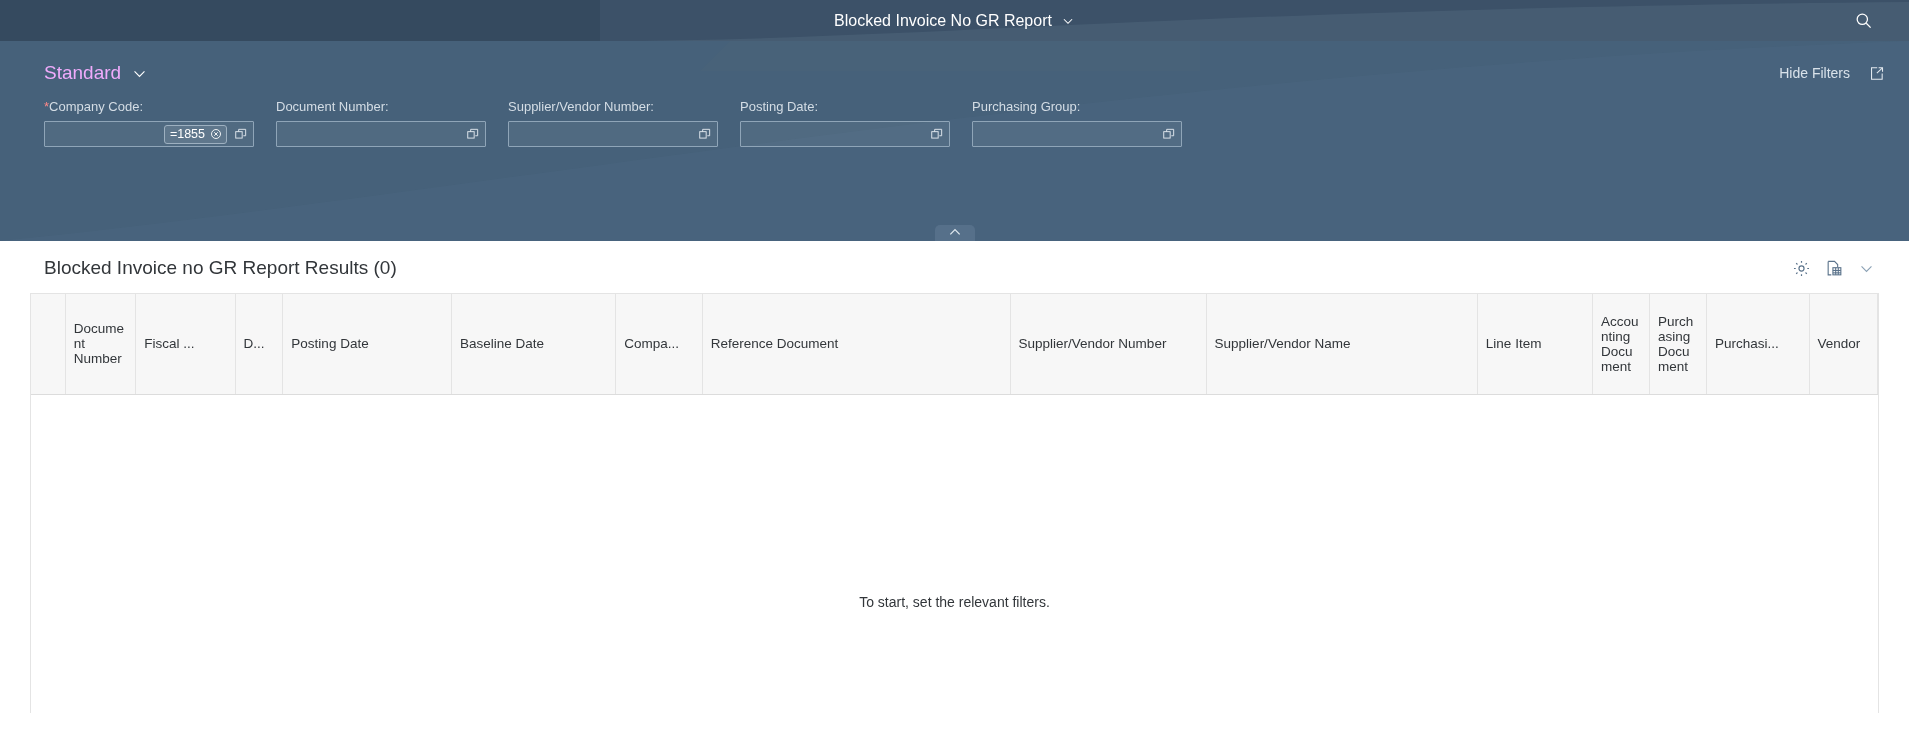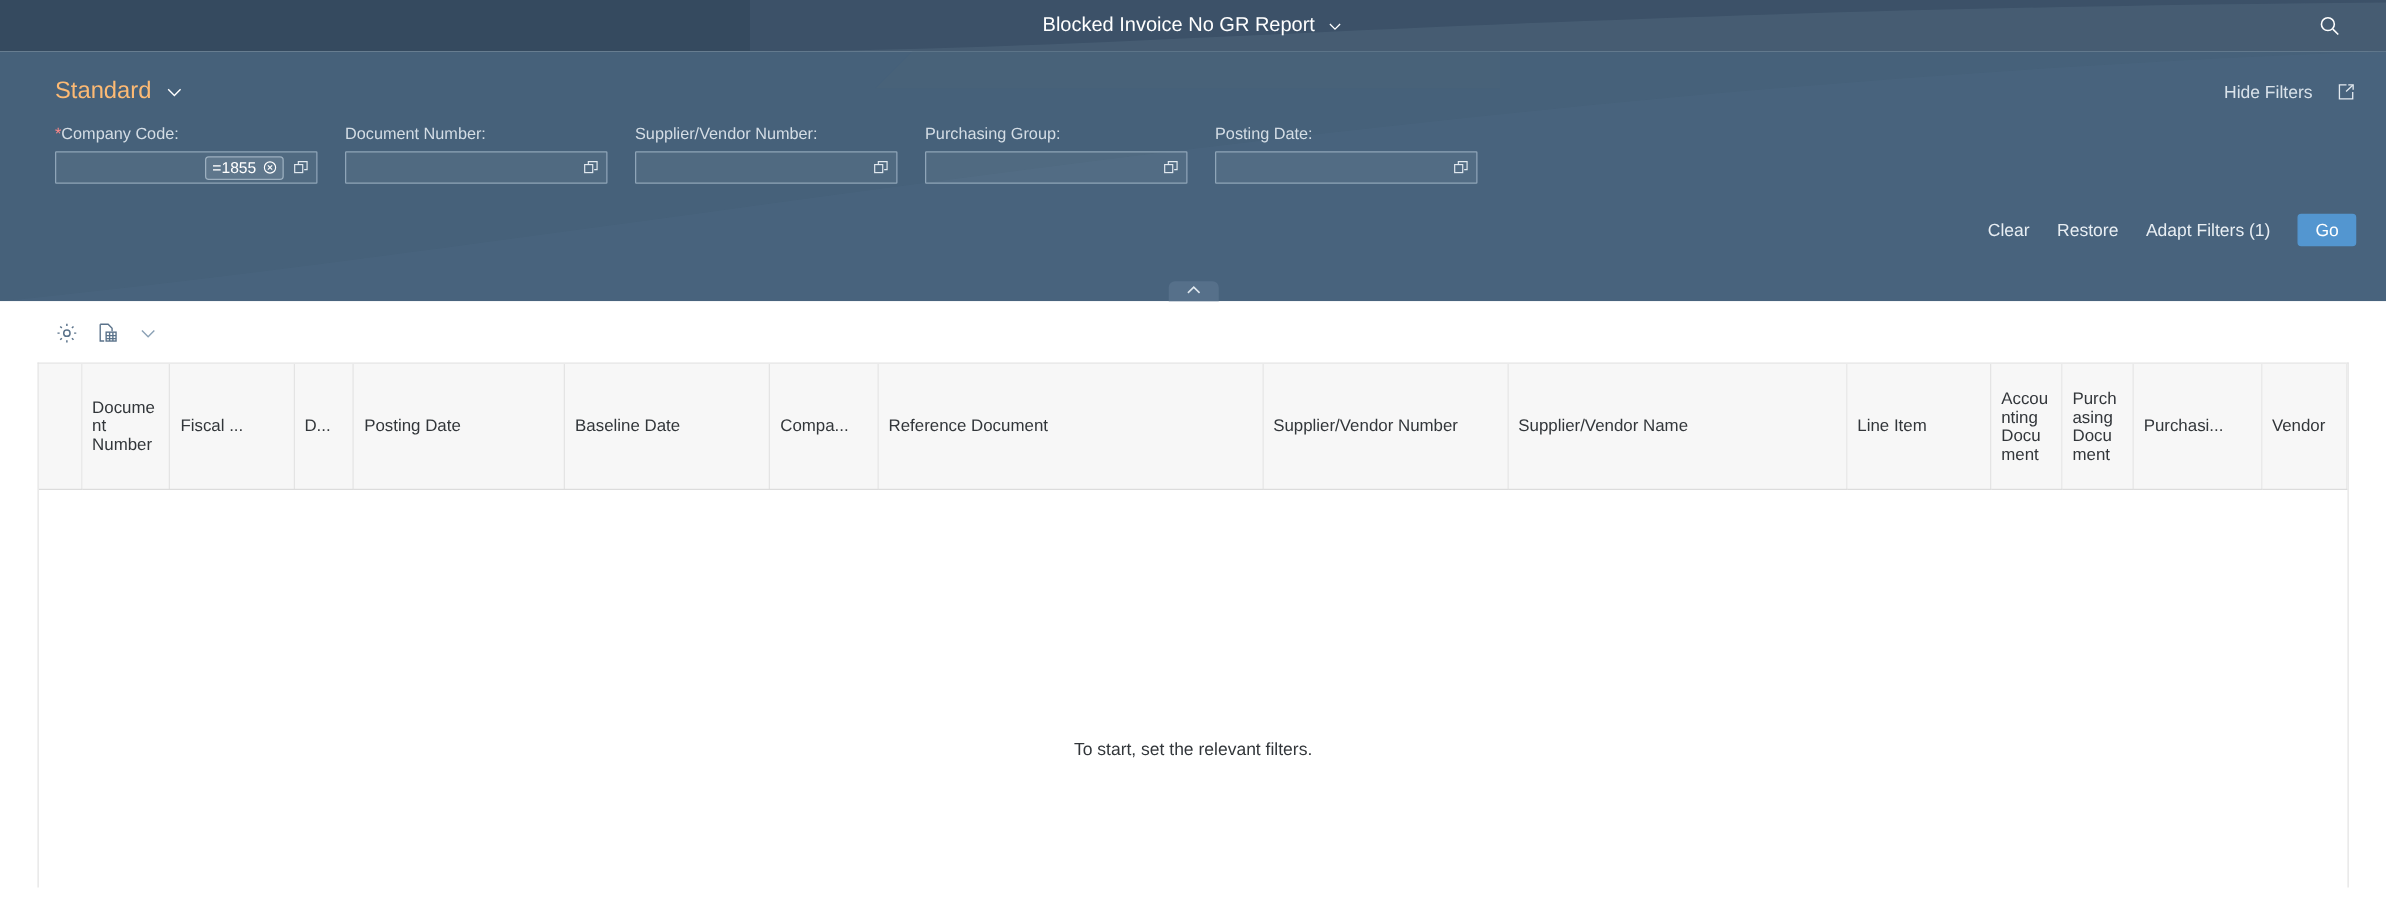--- a/index.html
+++ b/index.html
@@ -87,21 +87,21 @@
   .fb-inner { position: relative; z-index: 2; }
 
   .fb-toprow {
     display: flex; align-items: center;
     justify-content: space-between;
     padding: 14px 24px 0 44px;
     height: 50px;
   }
   .variant {
     display: flex; align-items: center; gap: 10px;
-    color: #fdba74;
+    color: #f0abfc;
     font-size: 19px;
   }
   .fb-topright {
     display: flex; align-items: center; gap: 18px;
   }
   .hide-filters {
     color: #d9e2ea; font-size: 14px;
   }
 
   .fb-fields {
@@ -341,67 +341,62 @@
           <span class="vh-icon">
             <svg width="14" height="14" viewBox="0 0 24 24" fill="none" stroke="#e3eaf0" stroke-width="1.6">
               <rect x="3" y="8" width="11" height="11"></rect>
                 <polyline points="8 8 8 4 20 4 20 15 16 15"></polyline>
             </svg>
           </span>
         </div>
       </div>
 
       <div class="field">
+        <div class="field-label">Posting Date:</div>
+        <div class="field-input">
+          <span class="vh-icon">
+            <svg width="14" height="14" viewBox="0 0 24 24" fill="none" stroke="#e3eaf0" stroke-width="1.6">
+              <rect x="3" y="8" width="11" height="11"></rect>
+                <polyline points="8 8 8 4 20 4 20 15 16 15"></polyline>
+            </svg>
+          </span>
+        </div>
+      </div>
+
+      <div class="field">
         <div class="field-label">Purchasing Group:</div>
         <div class="field-input">
           <span class="vh-icon">
             <svg width="14" height="14" viewBox="0 0 24 24" fill="none" stroke="#e3eaf0" stroke-width="1.6">
               <rect x="3" y="8" width="11" height="11"></rect>
                 <polyline points="8 8 8 4 20 4 20 15 16 15"></polyline>
             </svg>
           </span>
         </div>
       </div>
 
-      <div class="field">
-        <div class="field-label">Posting Date:</div>
-        <div class="field-input">
-          <span class="vh-icon">
-            <svg width="14" height="14" viewBox="0 0 24 24" fill="none" stroke="#e3eaf0" stroke-width="1.6">
-              <rect x="3" y="8" width="11" height="11"></rect>
-                <polyline points="8 8 8 4 20 4 20 15 16 15"></polyline>
-            </svg>
-          </span>
-        </div>
-      </div>
-
 
     </div>
 
-    <div class="fb-actions">
-      <span class="fb-link">Clear</span>
-      <span class="fb-link">Restore</span>
-      <span class="fb-link">Adapt Filters (1)</span>
-      <span class="go-btn">Go</span>
-    </div>
 
   </div>
 
   <div class="collapse-tab">
     <span>
       <svg width="14" height="10" viewBox="0 0 24 16" fill="none" stroke="#dfe7ee" stroke-width="2.2">
         <polyline points="4 12 12 4 20 12"></polyline>
       </svg>
     </span>
   </div>
 </div>
 
 <div class="results">
 
   <div class="results-head">
+    <div class="results-title">Blocked Invoice no GR Report Results (0)</div>
     <div class="results-tools">
       <span>
         <svg width="19" height="19" viewBox="0 0 24 24" fill="none" stroke="#5b738b" stroke-width="1.5">
           <circle cx="12" cy="12" r="3.2"></circle>
           <path d="M12 2.5v2.2M12 19.3v2.2M21.5 12h-2.2M4.7 12H2.5M18.7 5.3l-1.6 1.6M6.9 17.1l-1.6 1.6M18.7 18.7l-1.6-1.6M6.9 6.9L5.3 5.3"></path>
         </svg>
       </span>
       <span>
         <svg width="19" height="19" viewBox="0 0 24 24" fill="none" stroke="#5b738b" stroke-width="1.4">
           <path d="M4 3h8l4 4v3"></path>

